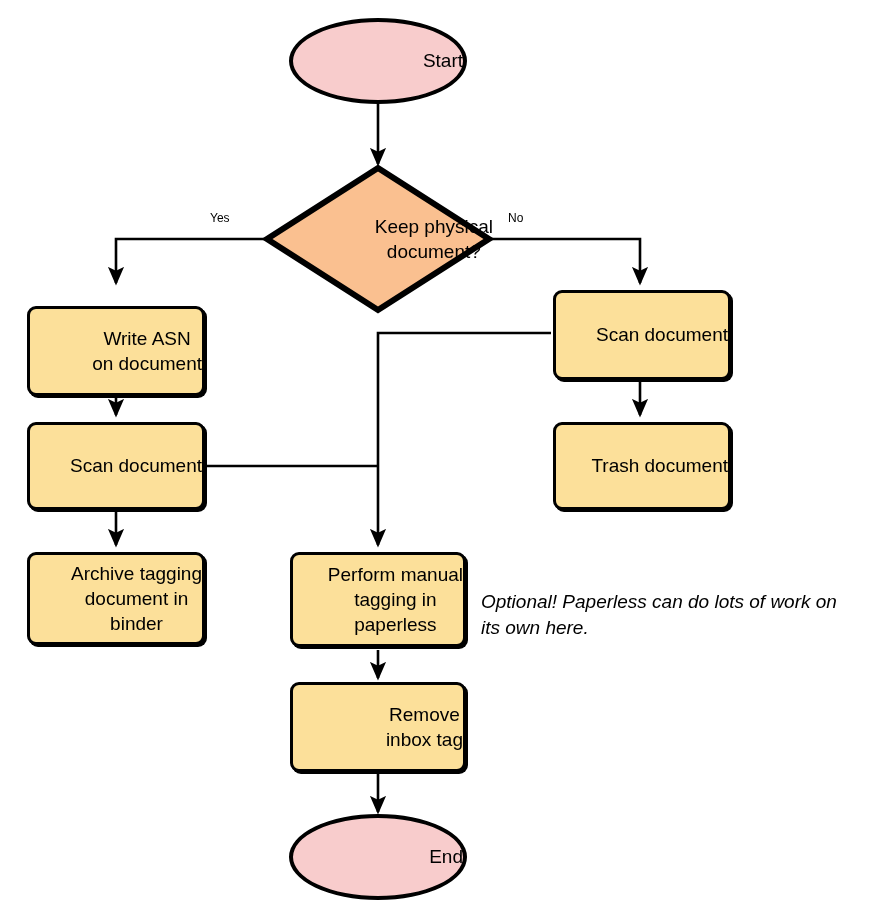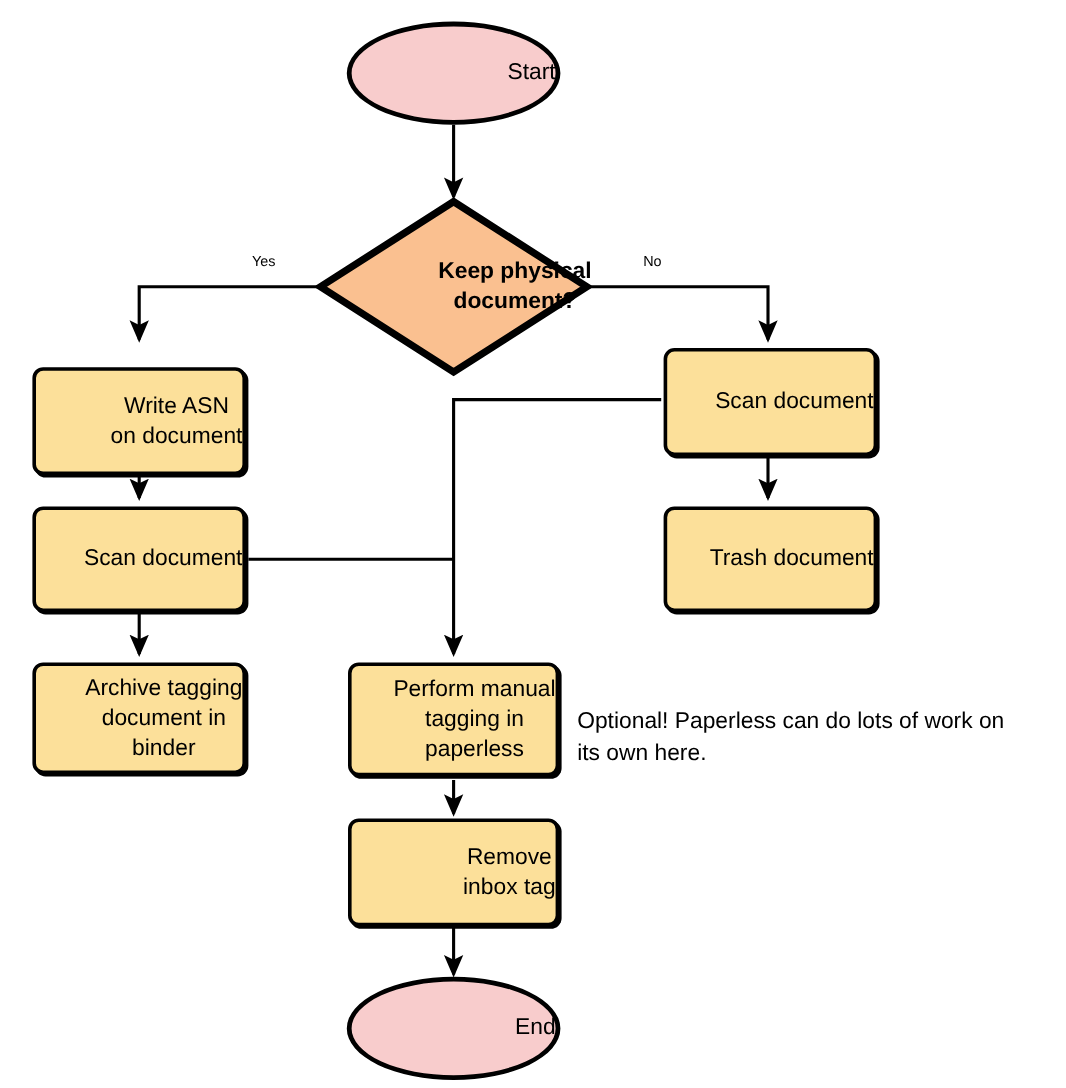--- a/index.html
+++ b/index.html
@@ -45,21 +45,20 @@
     box-shadow: 2px 2px 0 0 #000000;
   }
   .node.terminator {
     border: 4px solid #000000;
     border-radius: 50%;
     background: #F8CCCC;
   }
   .node.decision {
     background: transparent;
     border: none;
-    font-weight: bold;
   }
   .diamond-shape {
     position: absolute;
     left: 0;
     top: 0;
     width: 100%;
     height: 100%;
   }
   .diamond-label {
     position: relative;
@@ -69,20 +68,21 @@
   .edge-label {
     position: absolute;
     font-size: 12px;
     color: #000000;
     z-index: 3;
     white-space: nowrap;
   }
   .annotation {
     position: absolute;
     font-size: 19px;
+    font-style: italic;
     color: #000000;
     line-height: 1.35;
     z-index: 3;
     white-space: pre-line;
   }
 </style>
 </head>
 <body>
 
 <div id="canvas">
@@ -123,21 +123,21 @@
 
   <div class="node decision" style="left:263px; top:164px; width:230px; height:150px;">
     <svg class="diamond-shape" viewBox="0 0 230 150" preserveAspectRatio="none">
       <polygon points="115,4 226,75 115,146 4,75" fill="#FAC090" stroke="#000000" stroke-width="6" stroke-linejoin="miter"></polygon>
     </svg>
     <span class="diamond-label">Keep physical
 document?</span>
   </div>
 
   <div class="edge-label" style="left:210px; top:211px;">Yes</div>
-  <div class="edge-label" style="left:508px; top:211px;margin-left:28px;">No</div>
+  <div class="edge-label" style="left:508px; top:211px;">No</div>
 
   <div class="node process" style="left:27px; top:306px; width:178px; height:90px;">
     <span>Write ASN
 on document</span>
   </div>
 
   <div class="node process" style="left:27px; top:422px; width:178px; height:88px;">
     <span>Scan document</span>
   </div>
 

